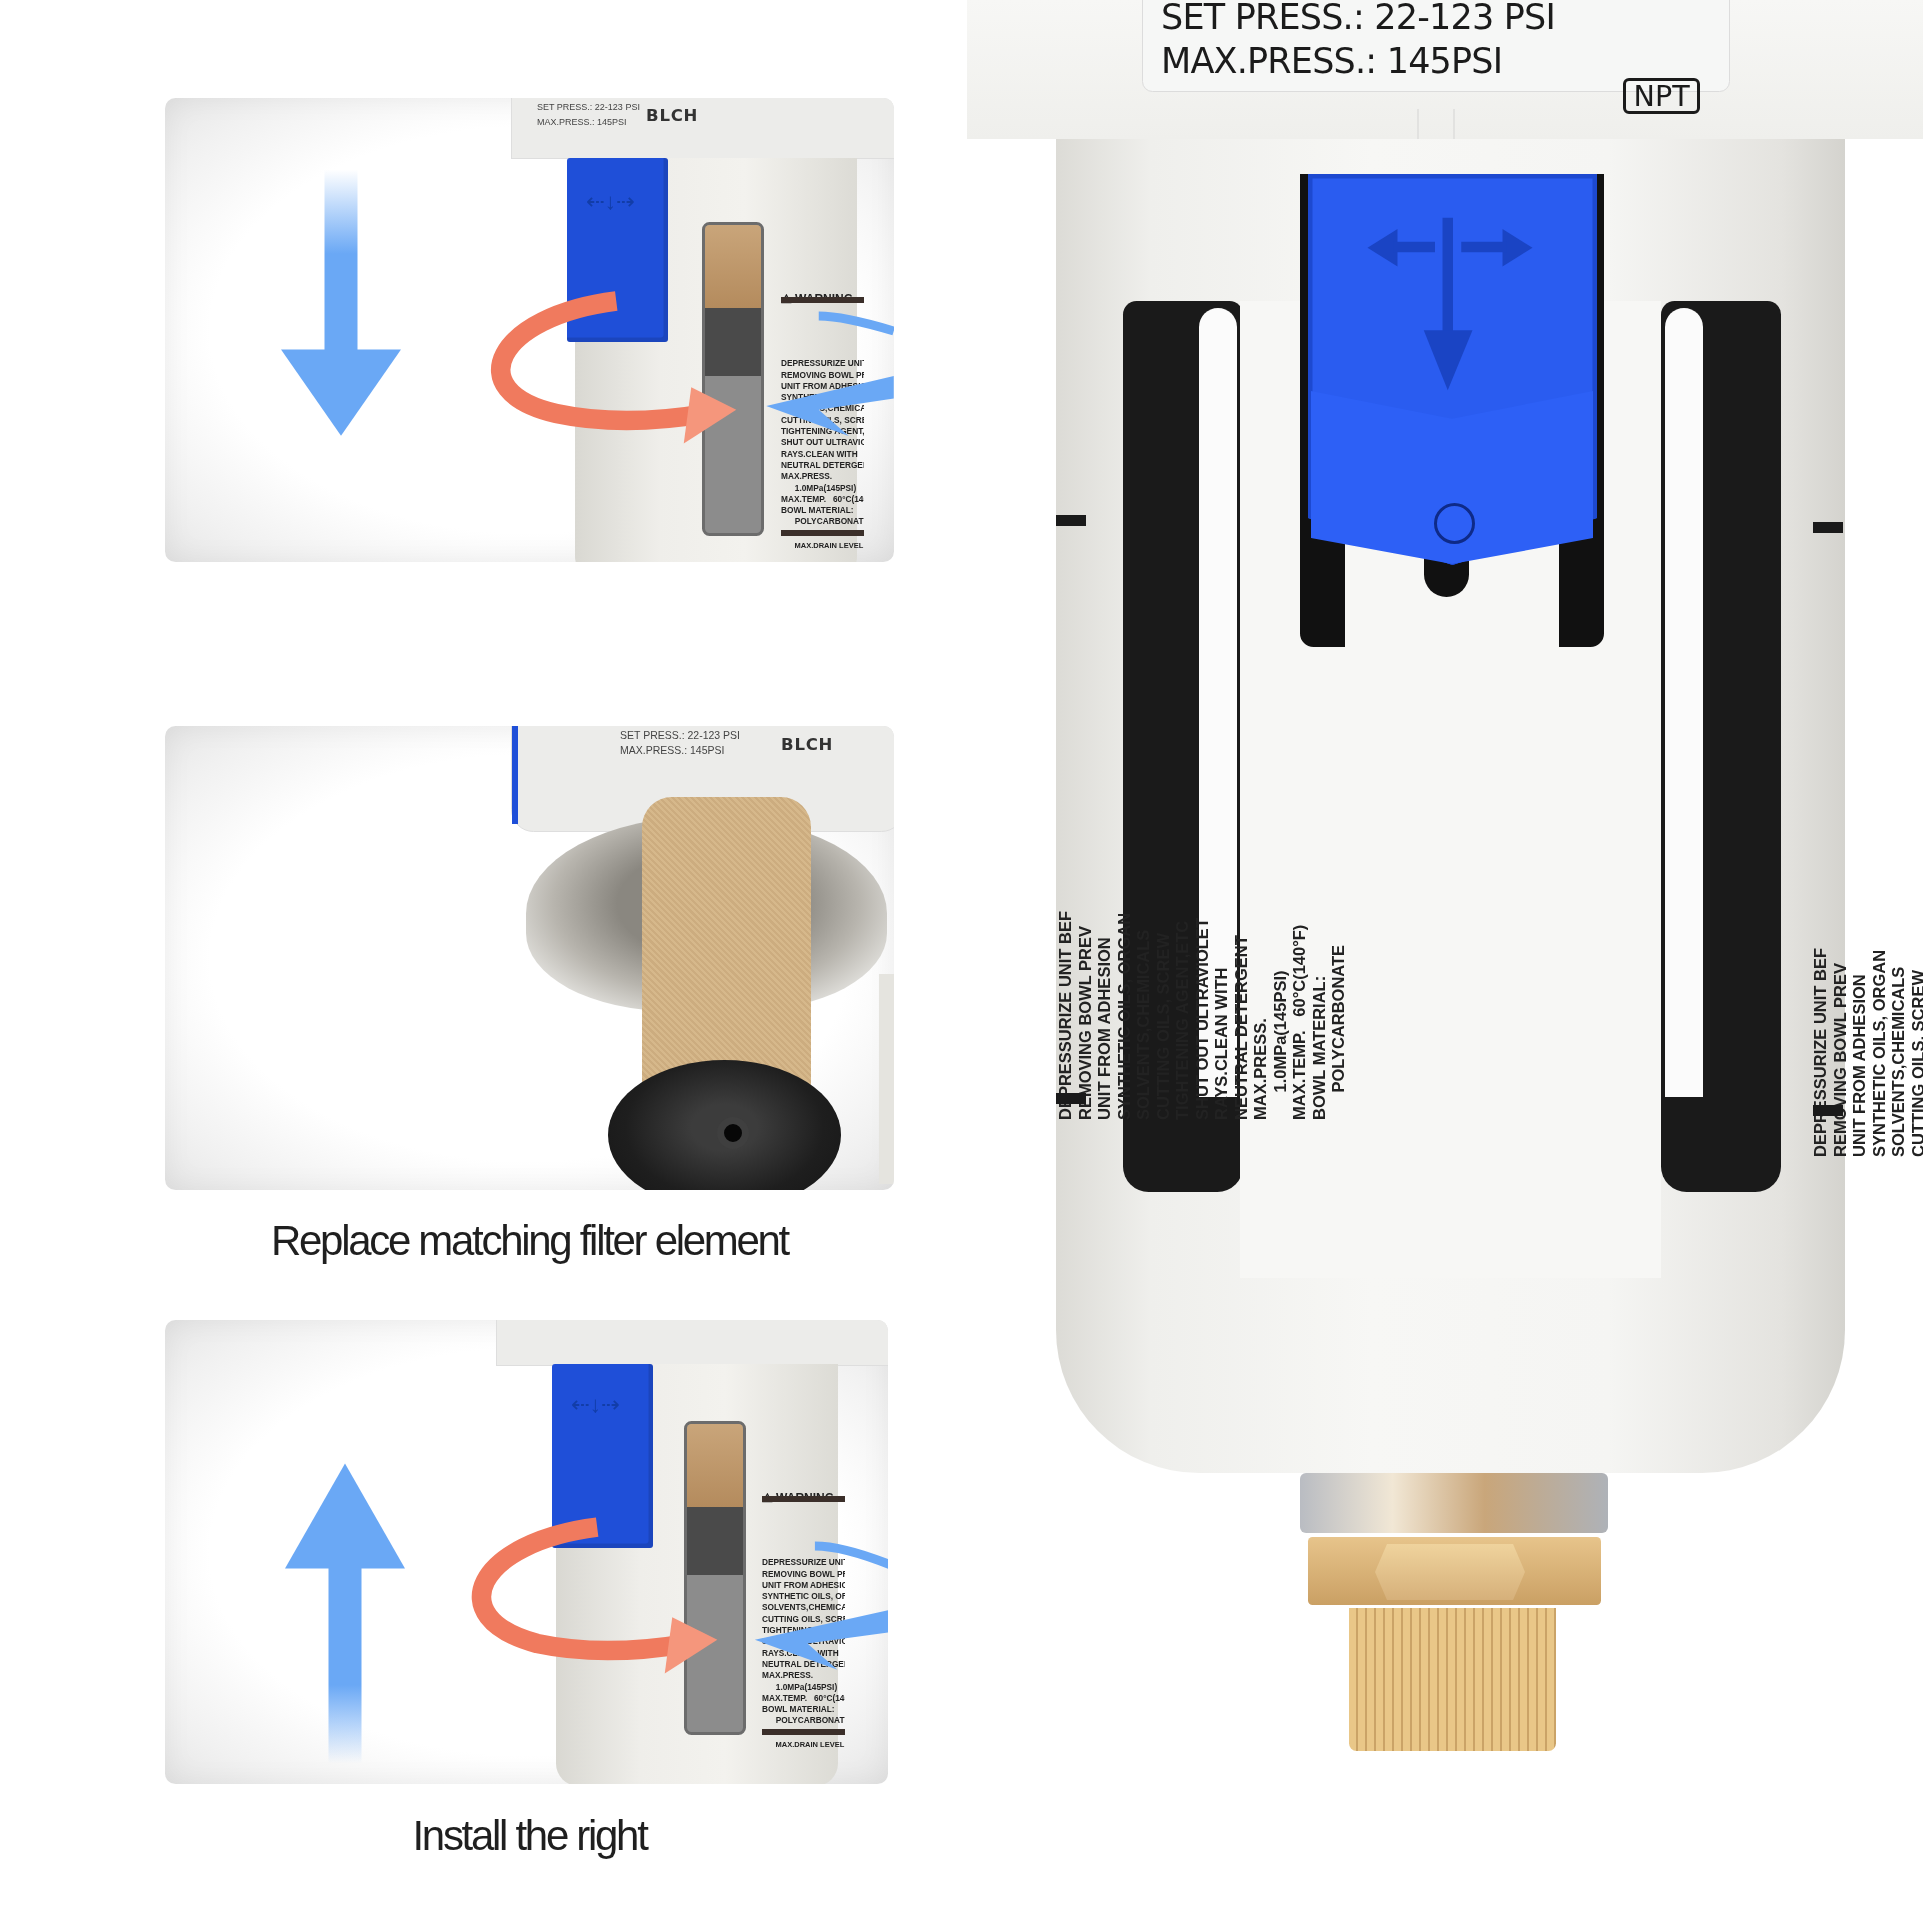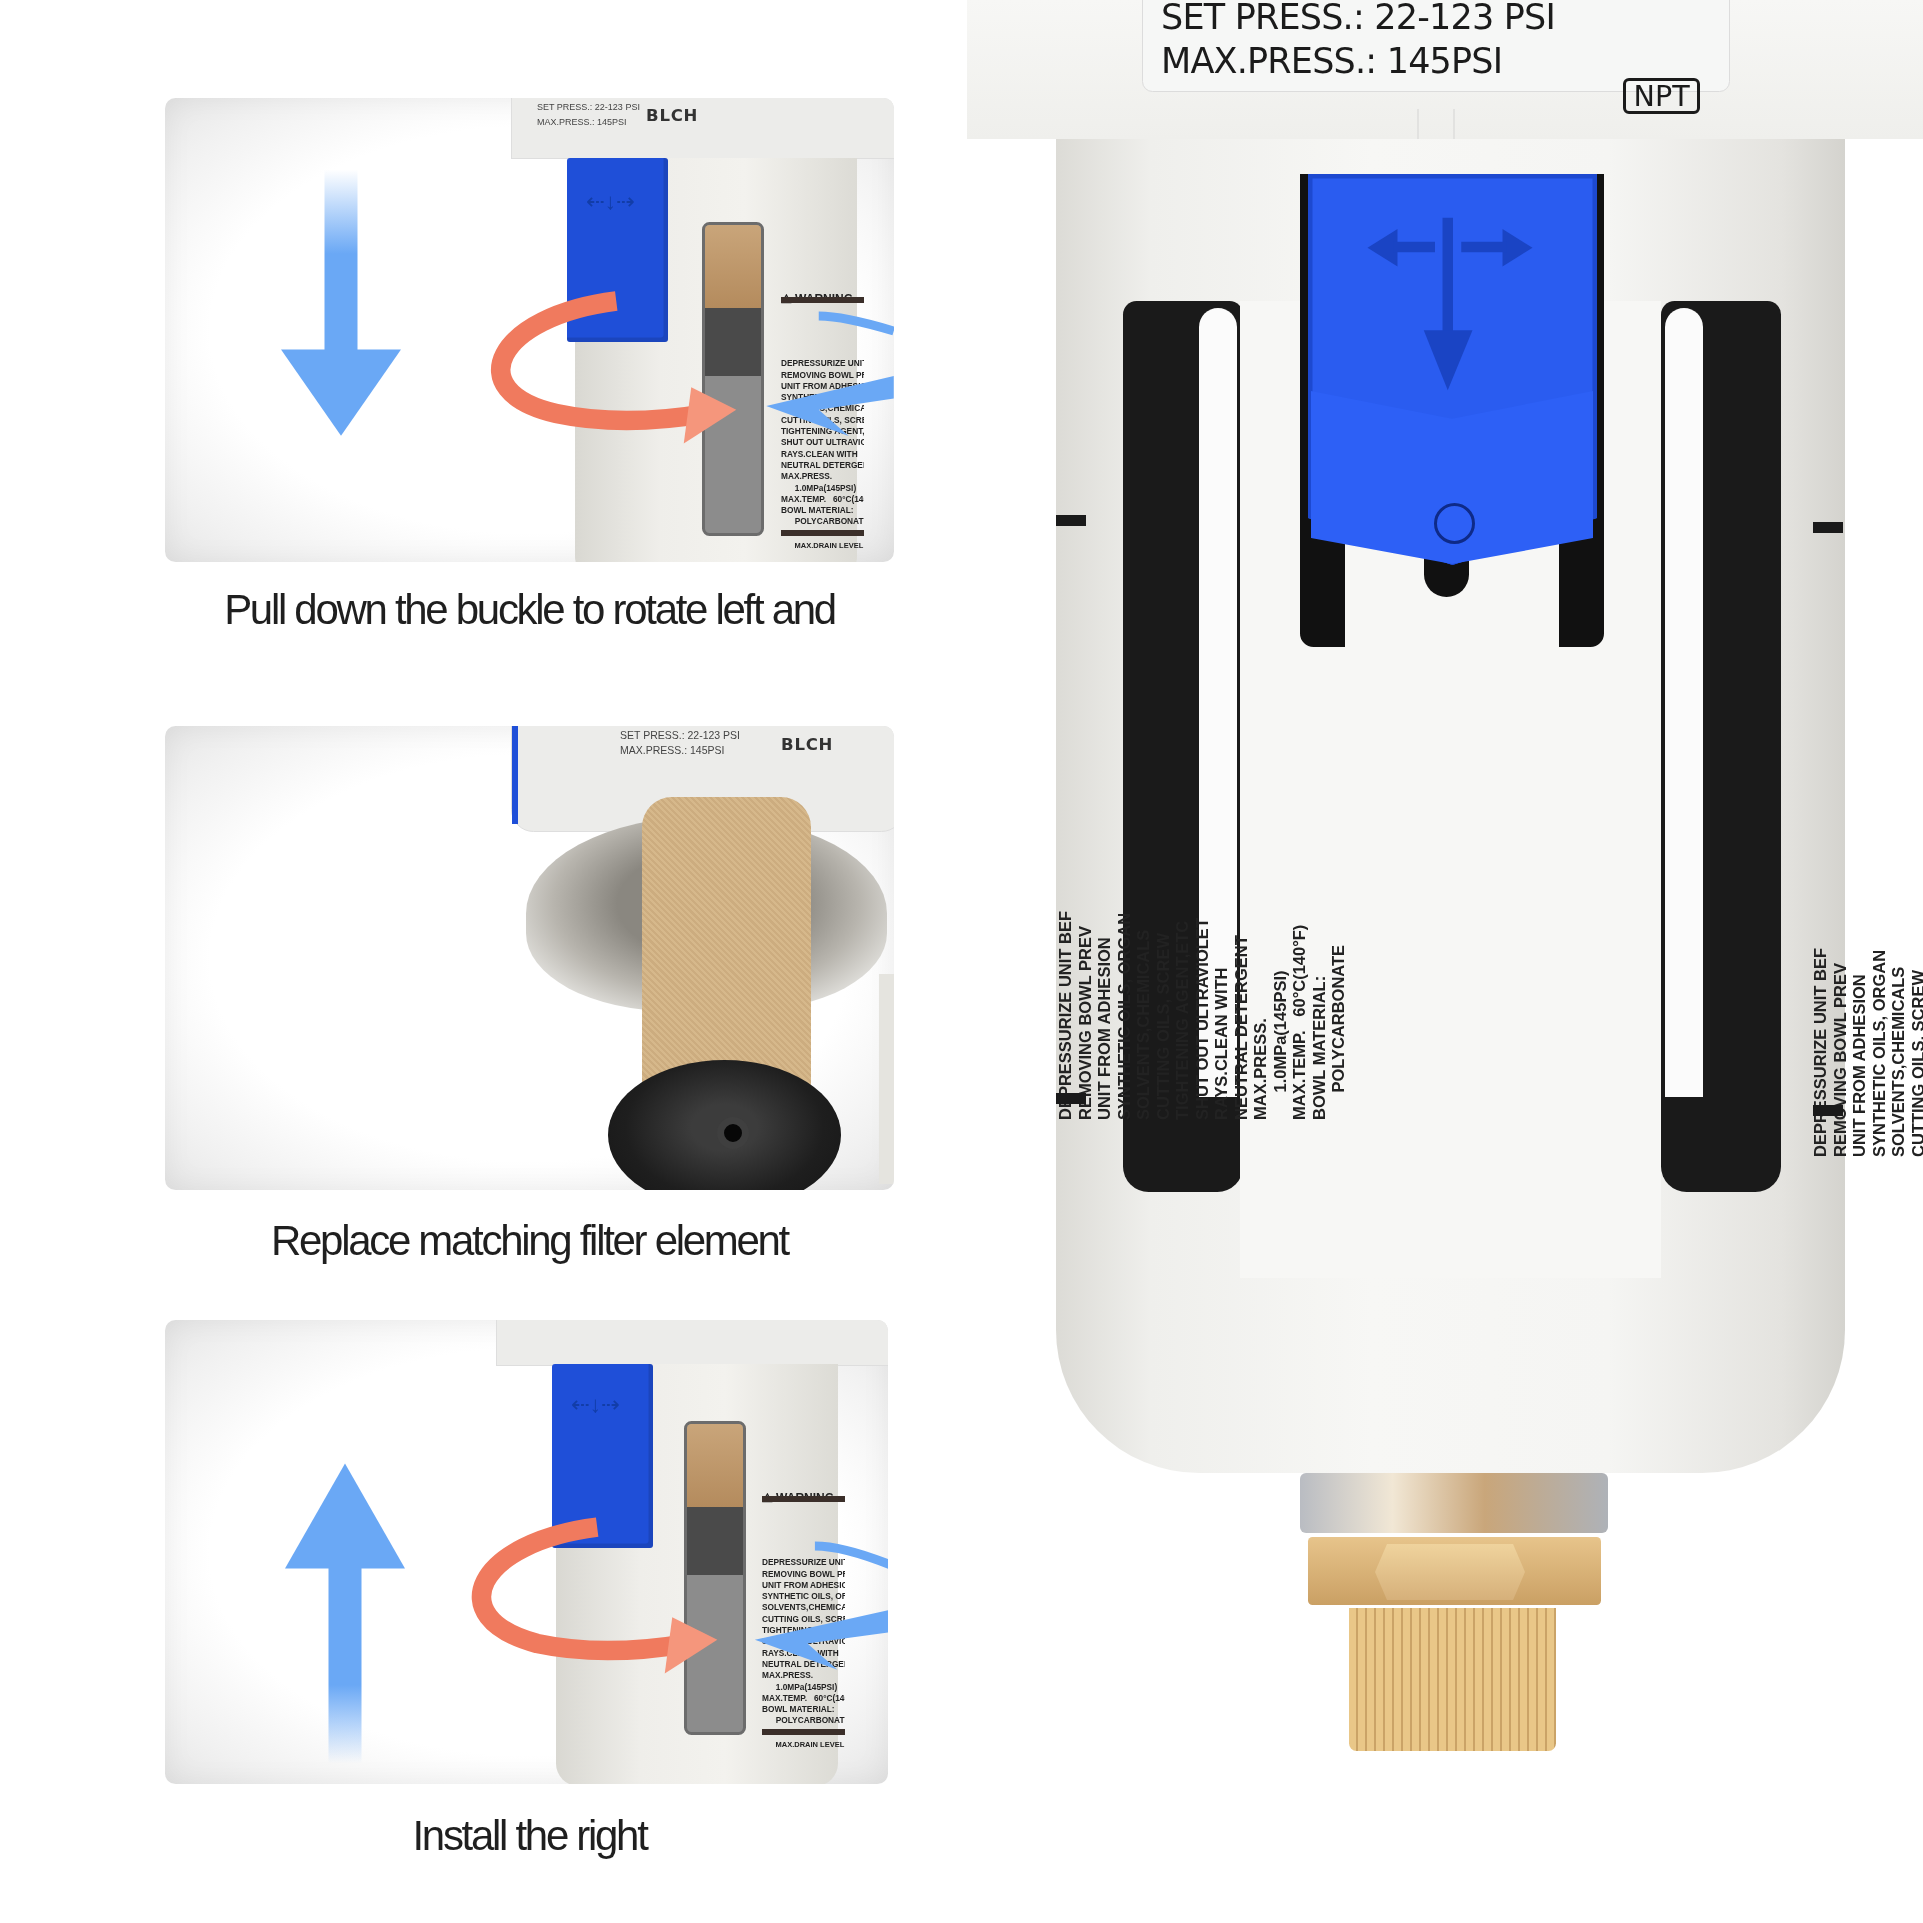--- a/index.html
+++ b/index.html
@@ -108,21 +108,20 @@
   <div class="rot abs" style="left:301px; top:188px;">
     <svg width="428" height="180" viewBox="0 0 570 240">
       <path d="M200,20 C40,40 -10,140 120,170 C190,185 260,180 320,170" fill="none" stroke="#f07a5e" stroke-width="26"></path>
       <polygon points="300,135 360,165 290,210" fill="#f5967c"></polygon>
       <path d="M570,60 C520,45 490,40 470,40" fill="none" stroke="#6aa8f5" stroke-width="12"></path>
       <polygon points="400,160 570,120 570,150 470,165 510,200" fill="#6aa8f5"></polygon>
     </svg>
   </div>
 </div>
 <div class="caption" style="top:580px;">
-  <div>Pull down the buckle to rotate left and</div>
 </div>
 
 <div class="panel" style="top:726px;">
   <div class="mini-head" style="left:346px; top:-1.5px; width:391px; height:105px; border-radius:0 0 22.5px 22.5px;"></div>
   <div class="abs" style="left:347px; top:0; width:6px; height:98px; background:#1f4fd8;"></div>
   <div class="mini-label" style="left:455px; top:1.5px; font-size:10.5px;">
     <div>SET PRESS.: 22-123 PSI</div>
     <div>MAX.PRESS.: 145PSI</div>
   </div>
   <div class="mini-brand" style="left:616px; top:9px;">BLCH</div>

